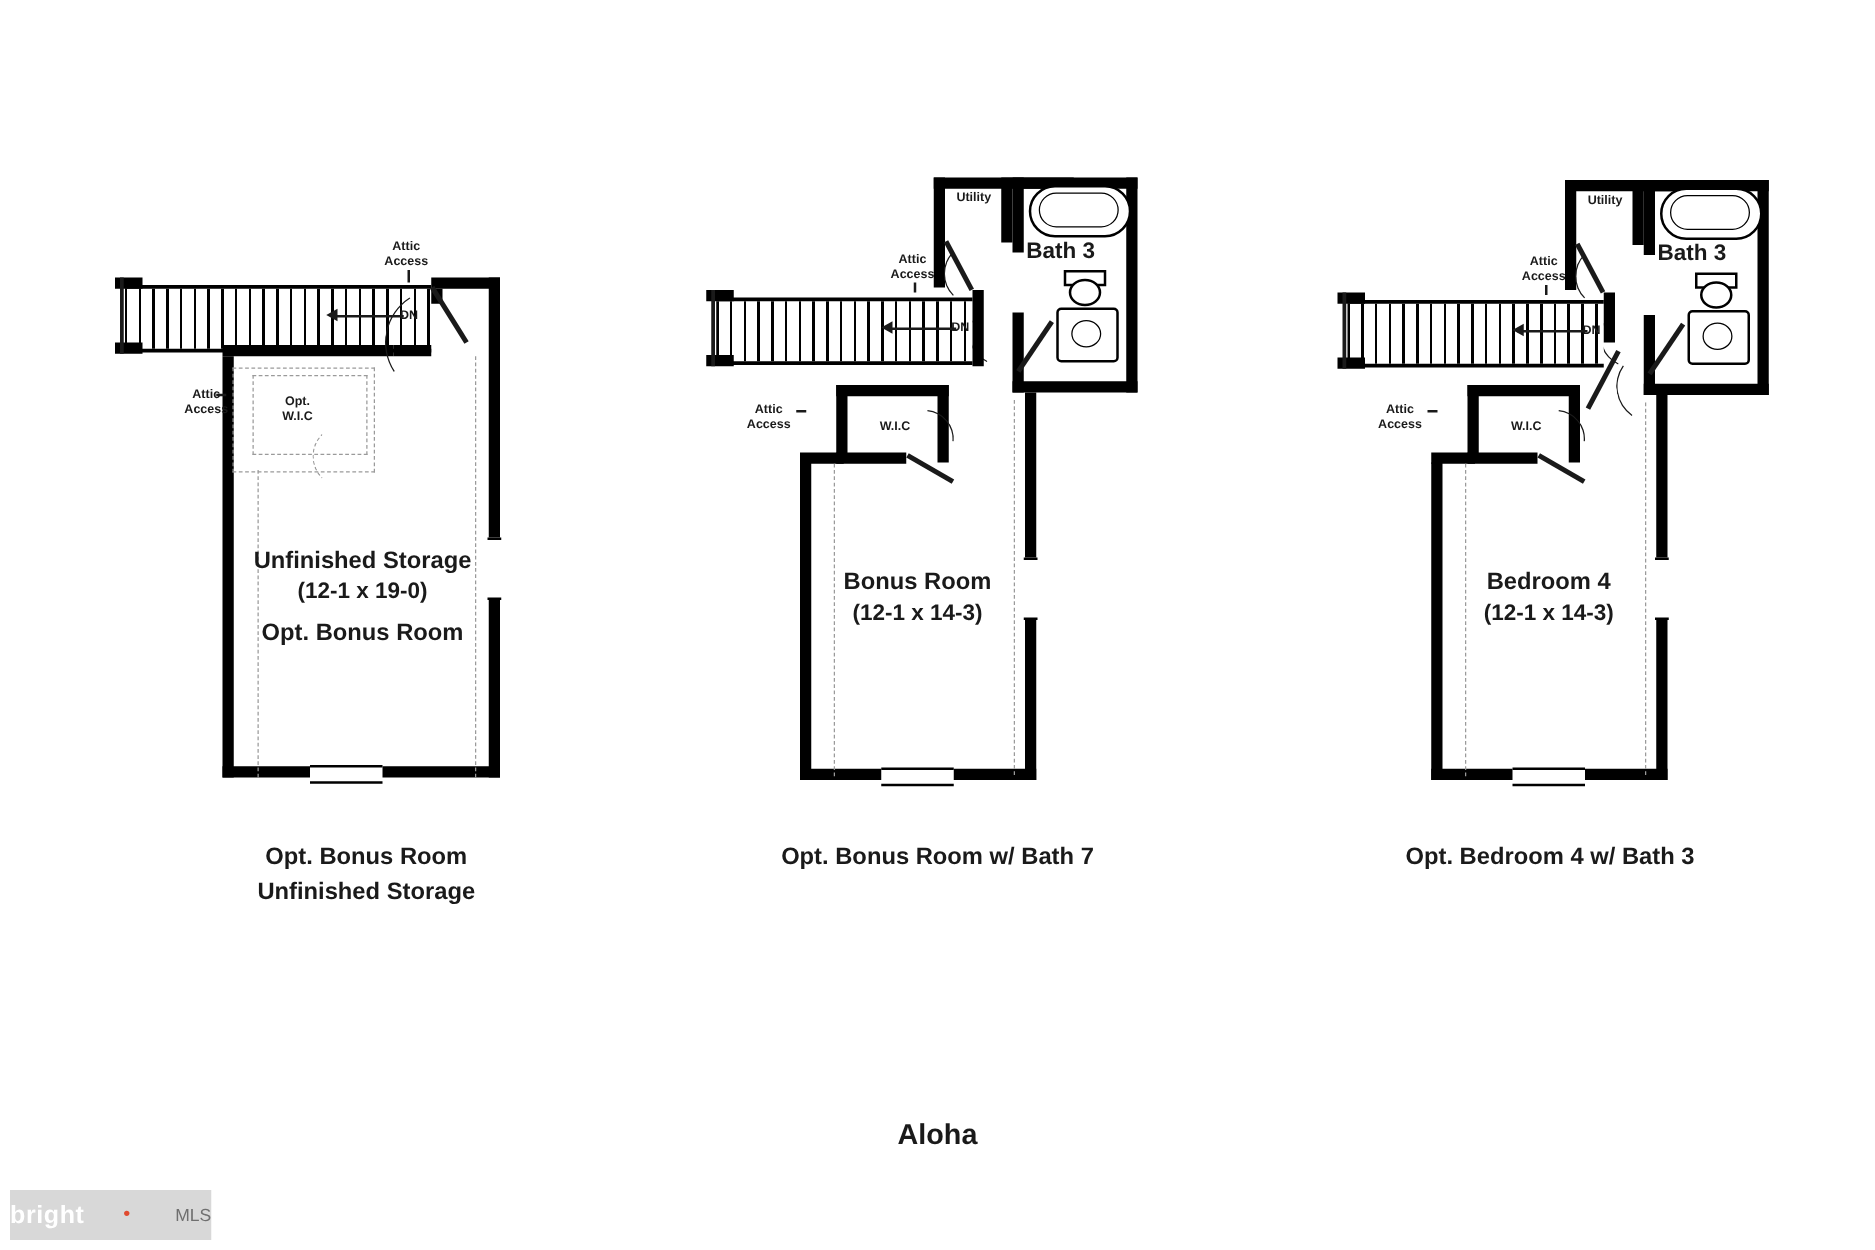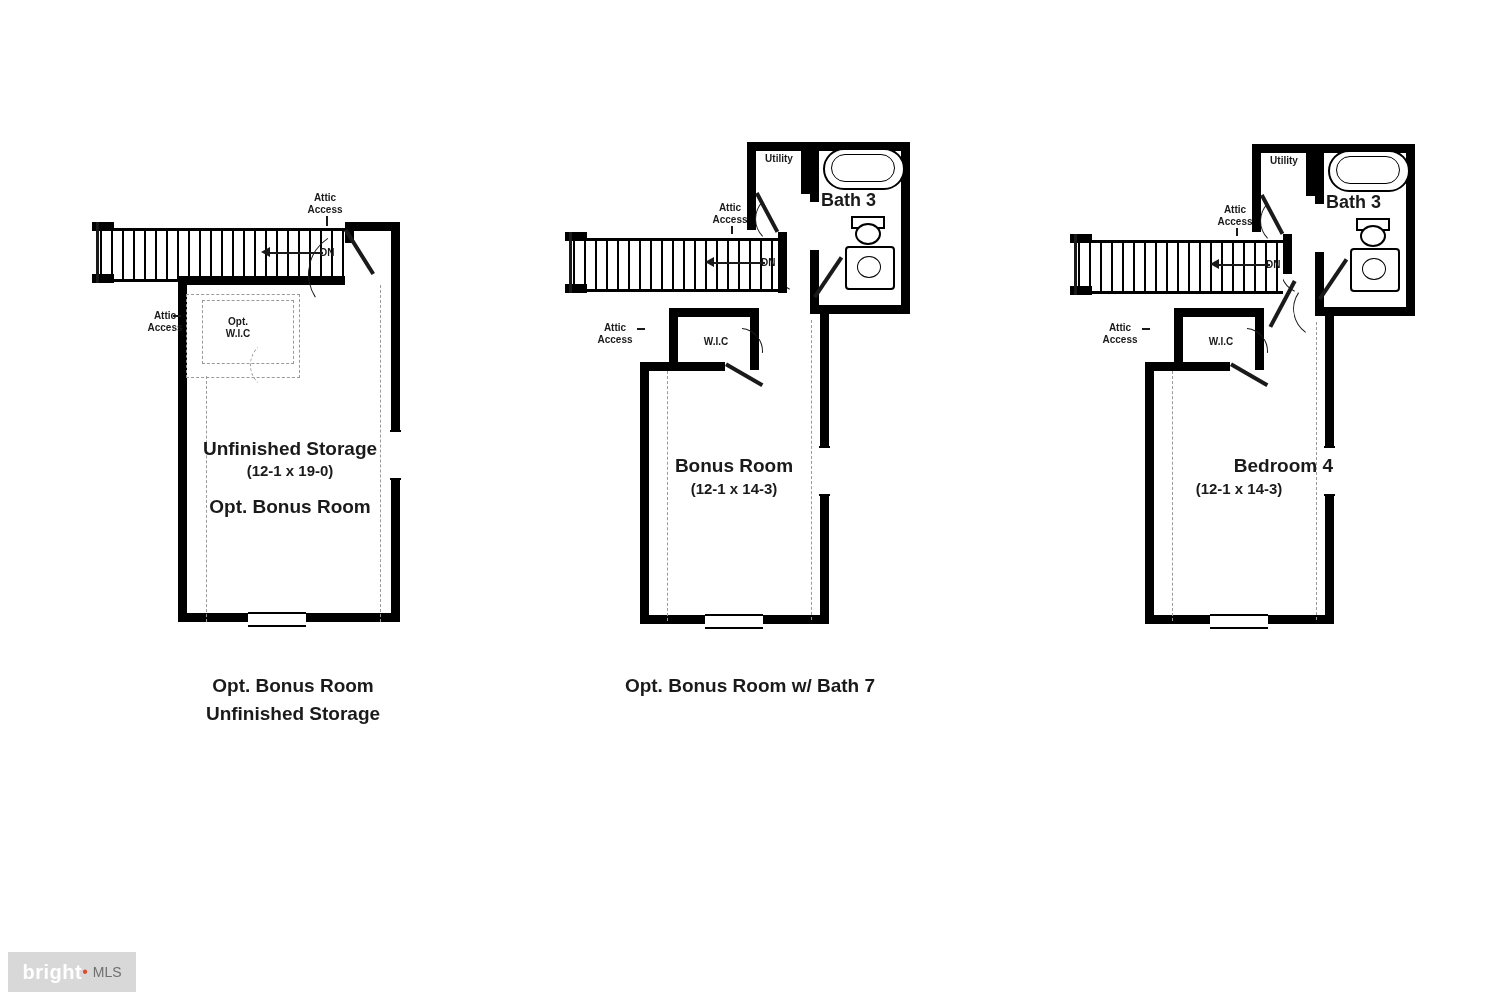--- a/index.html
+++ b/index.html
@@ -21,39 +21,39 @@
   .dash-box{position:absolute;border:1px dashed #9a9a9a;}
   .hatch{position:absolute;background:
      repeating-linear-gradient(to right,#000 0 2px,#fff 2px 11px);
      border-top:3px solid #000;border-bottom:3px solid #000;}
   .door-arc{position:absolute;border:1.6px solid #1a1a1a;border-radius:50%;}
   .door-leaf{position:absolute;background:#1a1a1a;}
   .win{position:absolute;background:#ffffff;border-top:2px solid #000;border-bottom:2px solid #000;}
 
   .lbl{position:absolute;white-space:nowrap;}
   .lbl-room{font-size:19px;font-weight:bold;text-align:center;}
-  .lbl-dim{font-size:15px;font-weight:bold;text-align:center;}
+  .lbl-dim{font-size:18px;font-weight:bold;text-align:center;}
   .lbl-xs{font-size:10px;font-weight:bold;text-align:center;line-height:11px;}
   .lbl-bath{font-size:18px;font-weight:bold;}
   .caption{position:absolute;font-size:19px;font-weight:bold;text-align:center;width:420px;line-height:27px;}
 
   
   .tub{position:absolute;border:2.5px solid #000;border-radius:26px;background:#fff;}
   .tub-in{position:absolute;border:1.5px solid #000;border-radius:20px;background:#fff;}
   .toilet-seat{position:absolute;border:2px solid #000;border-radius:50%;background:#fff;}
   .toilet-tank{position:absolute;border:2px solid #000;background:#fff;}
   .sink{position:absolute;border:2px solid #000;border-radius:4px;background:#fff;}
   .sink-in{position:absolute;border:1.5px solid #000;border-radius:50%;background:#fff;}
 
   
   .title{position:absolute;width:100%;text-align:center;font-size:23px;font-weight:bold;line-height:38px;}
 
   
-  .wm{position:absolute;left:8px;bottom:8px;width:128px;height:40px;background:#d8d8d8;
-      display:flex;align-items:center;justify-content:center;}
+  .wm{position:absolute;left:8px;bottom:8px;width:161px;height:40px;background:#d8d8d8;
+      display:flex;align-items:center;justify-content:space-between;gap:20px;}
   .wm-txt{font-size:20px;font-weight:bold;color:#ffffff;letter-spacing:.5px;}
   .wm-mls{font-size:14px;color:#6f6f6f;margin-left:5px;font-weight:normal;}
   .wm-dot{color:#e04a2f;}
 </style>
 </head>
 <body>
 
 <div class="sheet">
 
   <div class="plan" style="left:80px;top:190px;width:360px;height:460px;">
@@ -238,25 +238,27 @@
     <div style="position:absolute;left:160px;top:129px;width:0;height:0;border-top:5px solid transparent;border-bottom:5px solid transparent;border-right:9px solid #1a1a1a;"></div>
     <div class="lbl lbl-xs" style="left:216px;top:129px;width:30px;text-align:left;">DN</div>
 
     <div class="lbl lbl-xs" style="left:140px;top:74px;width:90px;">Attic</div>
     <div class="lbl lbl-xs" style="left:140px;top:86px;width:90px;">Access</div>
     <div class="thin" style="left:186px;top:98px;width:2px;height:8px;"></div>
     <div class="lbl lbl-xs" style="left:30px;top:192px;width:80px;">Attic</div>
     <div class="lbl lbl-xs" style="left:30px;top:204px;width:80px;">Access</div>
     <div class="thin" style="left:92px;top:198px;width:8px;height:2px;"></div>
 
-    <div class="lbl lbl-room" style="left:95px;top:325px;width:188px;text-align:right;">Bedroom 4</div>
+    <div class="lbl lbl-room" style="left:95px;top:325px;width:188px;">Bedroom 4</div>
     <div class="lbl lbl-dim" style="left:95px;top:350px;width:188px;">(12-1 x 14-3)</div>
   </div>
 
-
+  <div class="caption" style="left:1030px;top:672px;">Opt. Bedroom 4 w/ Bath 3</div>
+
+  <div class="title" style="left:0;top:888px;">Aloha</div>
 
   <div class="wm">
     <span class="wm-txt">bright</span>
     <span class="wm-dot">•</span>
     <span class="wm-mls">MLS</span>
   </div>
 
 </div>
 
 </body></html>

